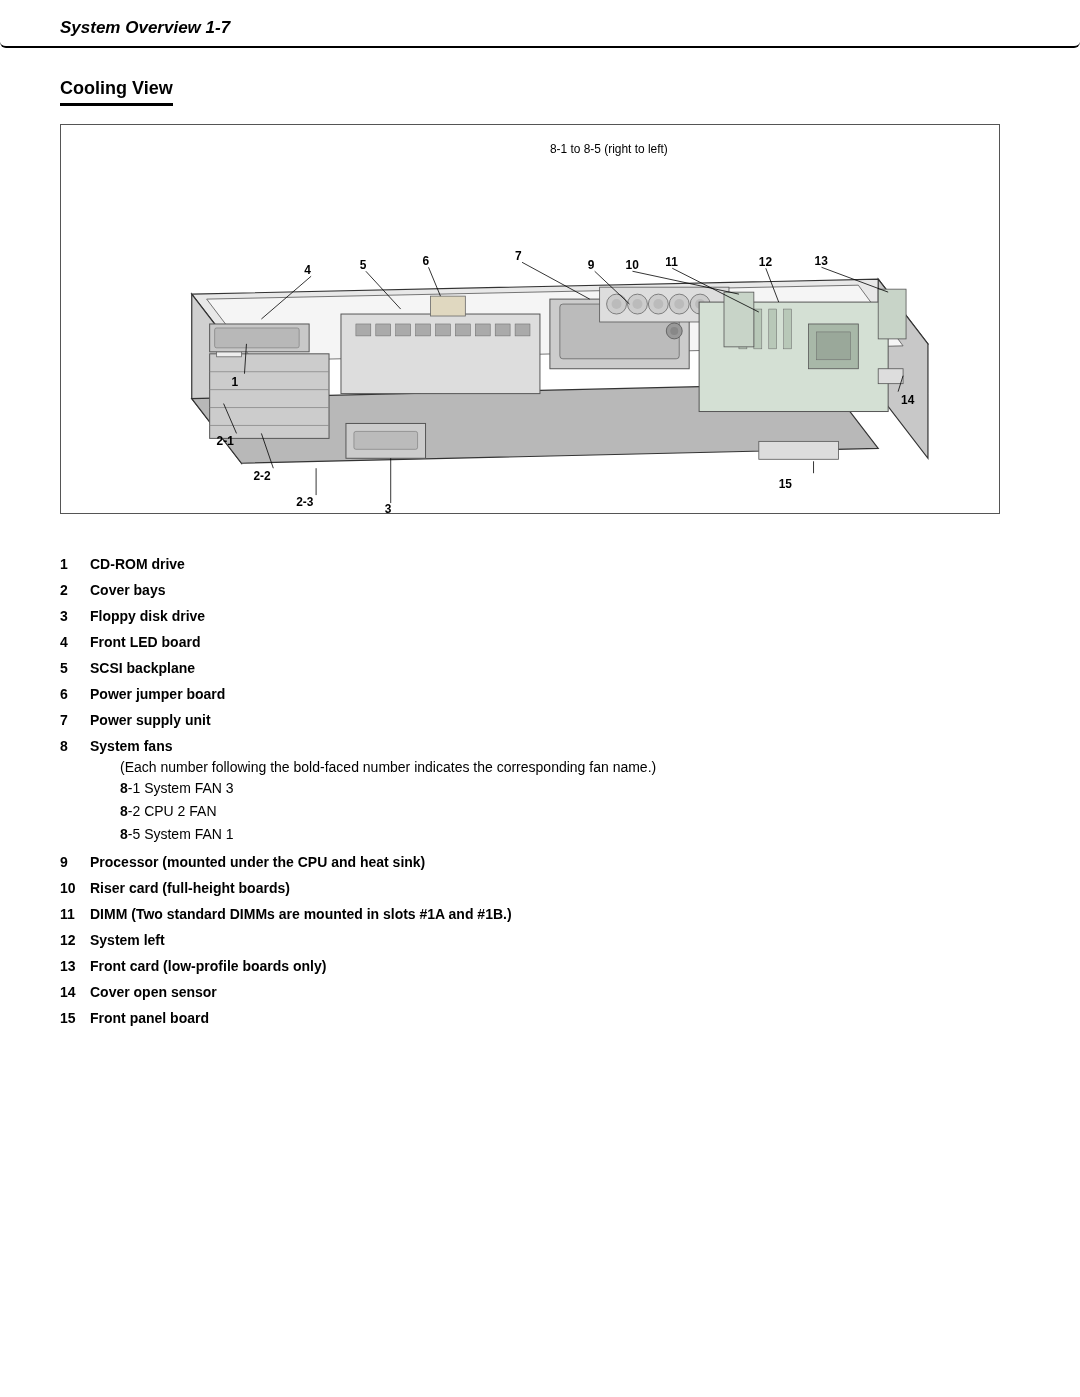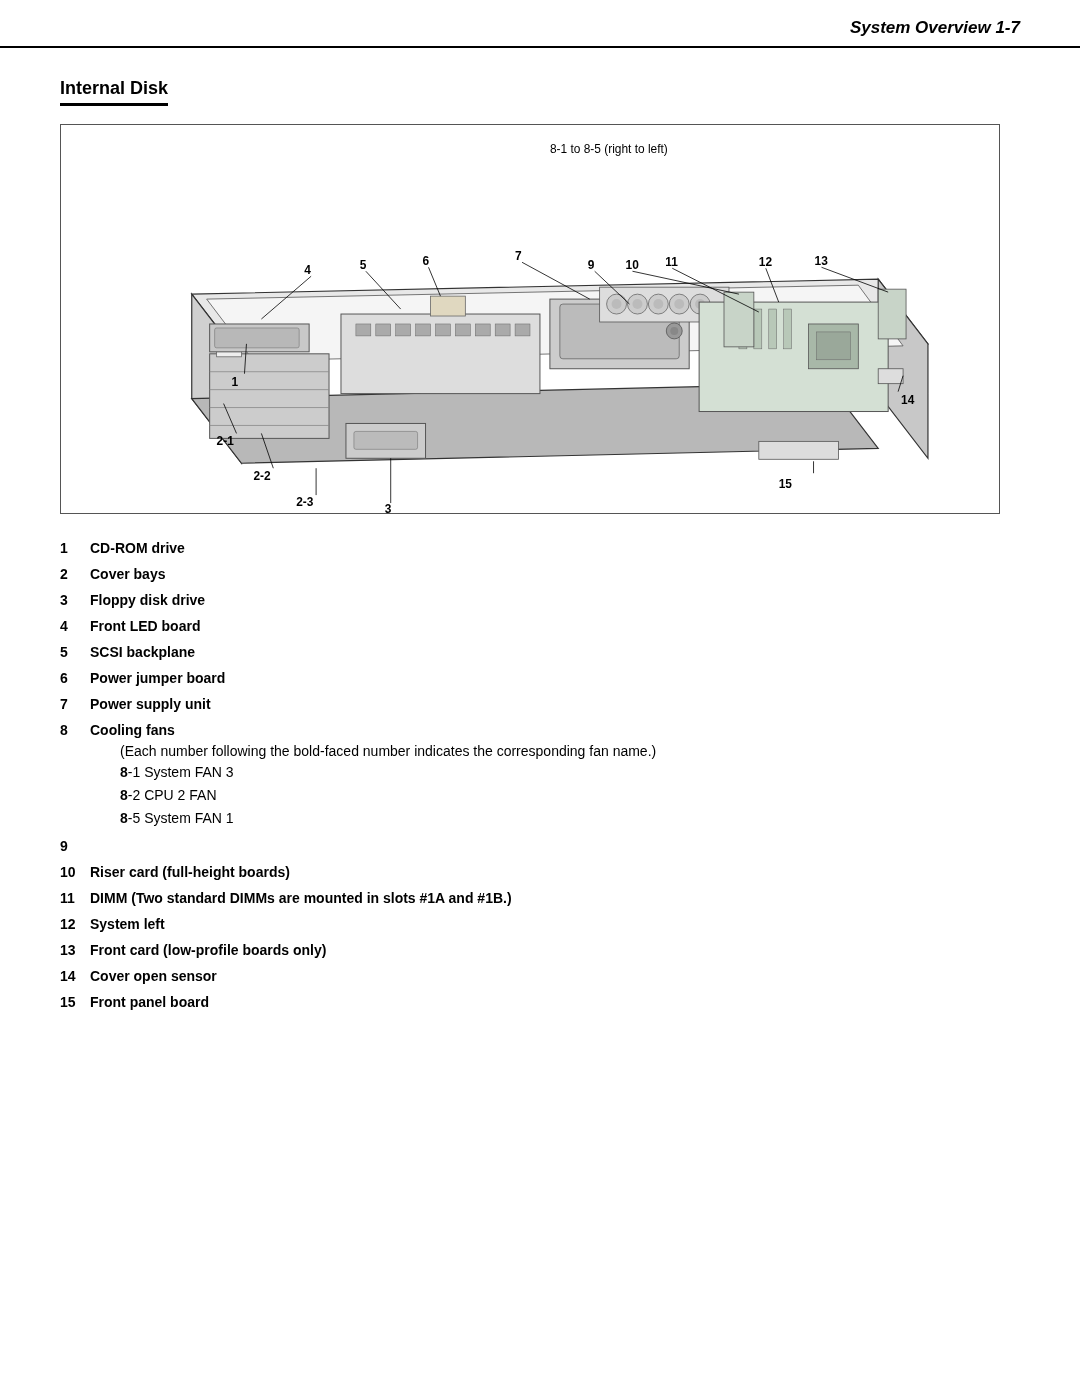--- a/index.html
+++ b/index.html
@@ -13,24 +13,24 @@
     }
     .page {
       width: 1080px;
       min-height: 1397px;
       padding: 0;
       position: relative;
     }
     
     .header {
       display: flex;
-      justify-content: flex-end;
       padding: 18px 60px 8px 60px;
       border-bottom: 2px solid #000;
       margin-bottom: 30px;
+      border-radius: 6px;
     }
     .header-title {
       font-style: italic;
       font-size: 17px;
       font-weight: bold;
       color: #000;
     }
     
     .content {
       padding: 0 60px;
@@ -43,21 +43,21 @@
       margin-bottom: 18px;
       border-bottom: 3px solid #000;
       padding-bottom: 4px;
       display: inline-block;
     }
     
     .diagram-box {
       border: 1px solid #555;
       width: 940px;
       height: 390px;
-      margin-bottom: 24px;
+      margin-bottom: 40px;
       position: relative;
       background: #fff;
       overflow: hidden;
     }
     
     .diagram-svg {
       width: 100%;
       height: 100%;
     }
     
@@ -97,21 +97,21 @@
 <body>
 
 <div class="page">
 
   <div class="header">
     <span class="header-title">System Overview  1-7</span>
   </div>
 
   <div class="content">
     
-    <h2 class="section-heading">Internal Disk</h2>
+    <h2 class="section-heading">Cooling View</h2>
 
     
     <div class="diagram-box">
       <svg class="diagram-svg" viewBox="0 0 940 390" xmlns="http://www.w3.org/2000/svg">
 
         <rect x="0" y="0" width="940" height="390" fill="#fff"></rect>
 
         <text x="490" y="28" font-size="12" font-family="Arial" fill="#000">8-1 to 8-5 (right to left)</text>
 
         <polygon points="130,170 820,155 870,220 180,235" fill="#e8e8e8" stroke="#333" stroke-width="1.2"></polygon>
@@ -274,36 +274,37 @@
       </div>
 
       <div class="component-item">
         <span class="component-number">7</span>
         <span class="component-label">Power supply unit</span>
       </div>
 
       <div class="component-item">
         <span class="component-number">8</span>
         <div>
-          <span class="component-label">Cooling fans</span>
+          <span class="component-label">System fans</span>
           <span class="component-indent">(Each number following the bold-faced number indicates the corresponding fan name.)</span>
           <div class="sub-item">
             <span><strong>8</strong>-1 System FAN 3</span>
           </div>
           <div class="sub-item">
             <span><strong>8</strong>-2 CPU 2 FAN</span>
           </div>
           <div class="sub-item">
             <span><strong>8</strong>-5 System FAN 1</span>
           </div>
         </div>
       </div>
 
       <div class="component-item">
         <span class="component-number">9</span>
+        <span class="component-label">Processor (mounted under the CPU and heat sink)</span>
       </div>
 
       <div class="component-item">
         <span class="component-number">10</span>
         <span class="component-label">Riser card (full-height boards)</span>
       </div>
 
       <div class="component-item">
         <span class="component-number">11</span>
         <span class="component-label">DIMM (Two standard DIMMs are mounted in slots #1A and #1B.)</span>

